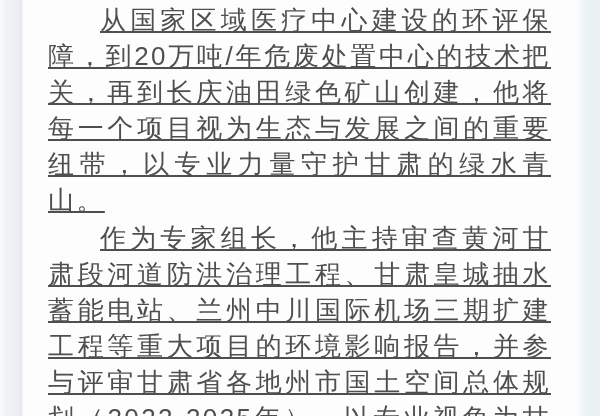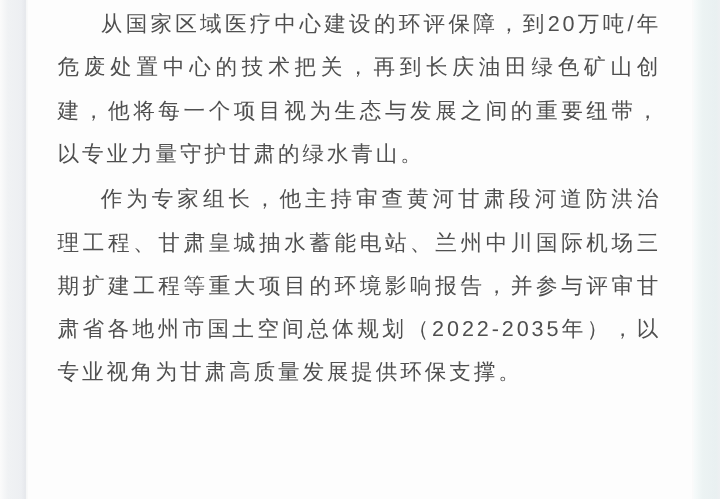--- a/index.html
+++ b/index.html
@@ -33,28 +33,29 @@
   .content {
     flex: 1 1 auto;
     height: 416px;
     background: #fdfdfd;
     box-sizing: border-box;
     padding: 2px 27px 0 26px;
     box-shadow: inset 1px 0 0 rgba(0,0,0,0.03), inset -1px 0 0 rgba(0,0,0,0.02);
   }
   .para {
     margin: 0 0 2px 0;
-    font-size: 18px;
+    font-size: 26px;
     line-height: 36px;
     letter-spacing: 2.4px;
     color: #4f4f4f;
     font-weight: 500;
     text-align: justify;
     text-indent: 2em;
     word-break: break-all;
+    text-decoration: underline;
   }
 </style>
 </head>
 <body>
 
 <div class="page">
   <div class="gutter-left"></div>
   <div class="content">
     <p class="para" style="color: rgb(79, 79, 79);">从国家区域医疗中心建设的环评保障，到20万吨/年危废处置中心的技术把关，再到长庆油田绿色矿山创建，他将每一个项目视为生态与发展之间的重要纽带，以专业力量守护甘肃的绿水青山。</p>
     <p class="para" style="color: rgb(79, 79, 79);">作为专家组长，他主持审查黄河甘肃段河道防洪治理工程、甘肃皇城抽水蓄能电站、兰州中川国际机场三期扩建工程等重大项目的环境影响报告，并参与评审甘肃省各地州市国土空间总体规划（2022-2035年），以专业视角为甘肃高质量发展提供环保支撑。</p>

